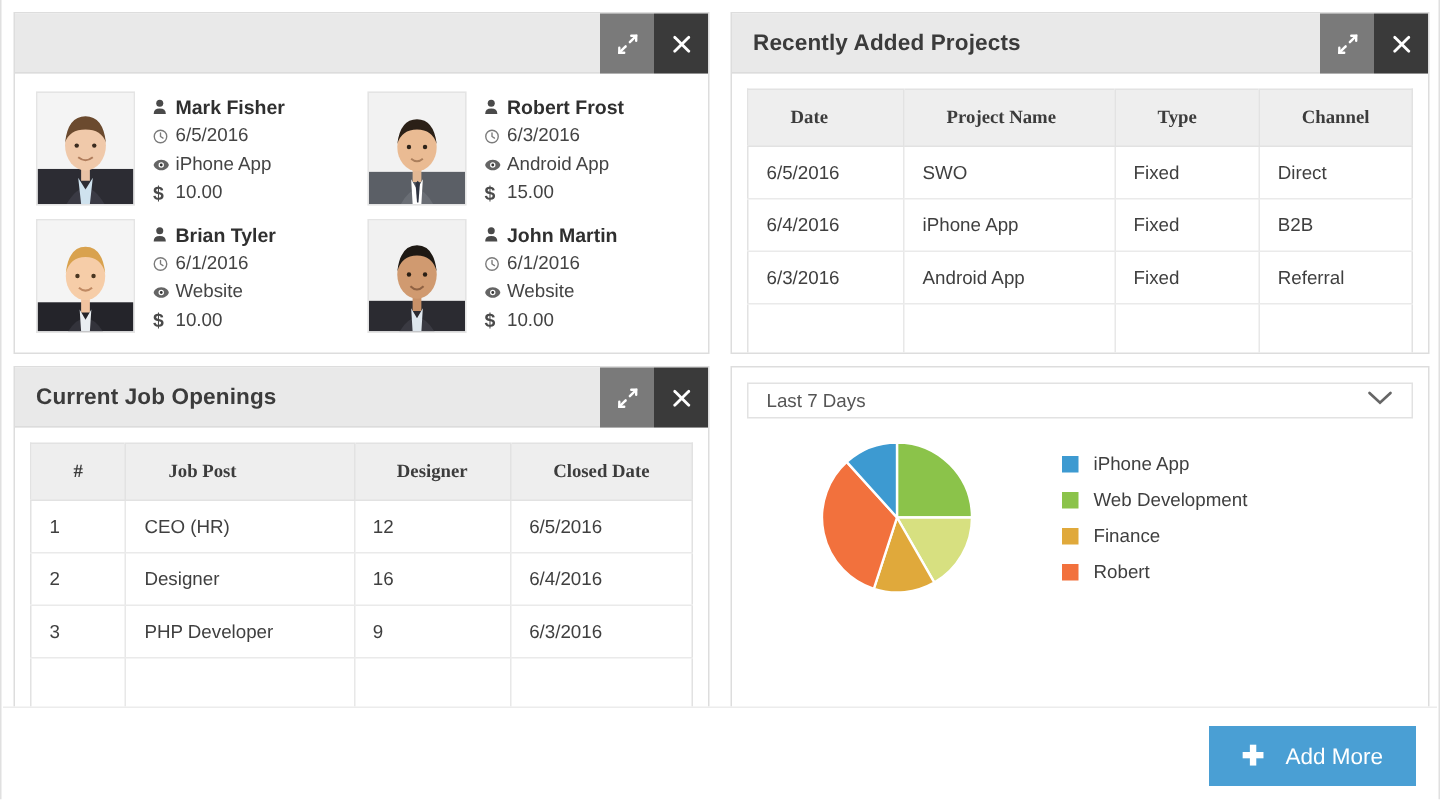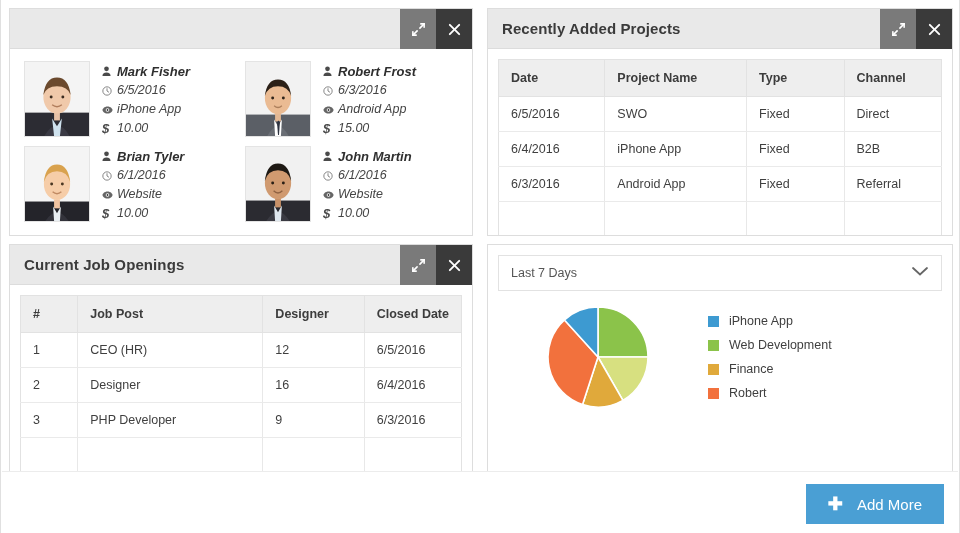--- a/index.html
+++ b/index.html
@@ -78,21 +78,20 @@
 
   
   .users-grid {
     display: flex;
     flex-wrap: wrap;
   }
   .user-card {
     width: 50%;
     display: flex;
     padding: 2px 0 6px 4px;
-    font-style: italic;
   }
   .avatar {
     width: 66px;
     height: 76px;
     border: 1px solid #e4e4e4;
     background: #f7f7f7;
     overflow: hidden;
     position: relative;
     flex: 0 0 66px;
   }
@@ -134,25 +133,26 @@
     width: 100%;
     border-collapse: collapse;
     font-size: 12.5px;
     border: 1px solid #e2e2e2;
   }
   table.grid th {
     background: #eeeeee;
     color: #3c3c3c;
     font-weight: bold;
     text-align: left;
-    padding: 11px 12px;
+    padding: 11px 28px;
     border-right: 1px solid #e2e2e2;
     border-bottom: 1px solid #e2e2e2;
     font-size: 12.5px;
     white-space: nowrap;
+    font-family: Liberation Serif, serif;
   }
   table.grid td {
     padding: 10px 12px;
     border-right: 1px solid #e8e8e8;
     border-bottom: 1px solid #eaeaea;
     color: #3f3f3f;
     white-space: nowrap;
     height: 34px;
   }
   table.grid th:last-child, table.grid td:last-child { border-right: none; }
@@ -161,21 +161,21 @@
     color: #5ca9cf;
     text-decoration: none;
     cursor: pointer;
   }
   td.empty { height: 34px; }
 
   
   .select-box {
     position: relative;
     width: 100%;
-    height: 36px;
+    height: 24px;
     border: 1px solid #e2e2e2;
     background: #fff;
     display: flex;
     align-items: center;
     padding: 0 12px;
     font-size: 12.5px;
     color: #555;
     cursor: pointer;
   }
   .select-box .chev {

